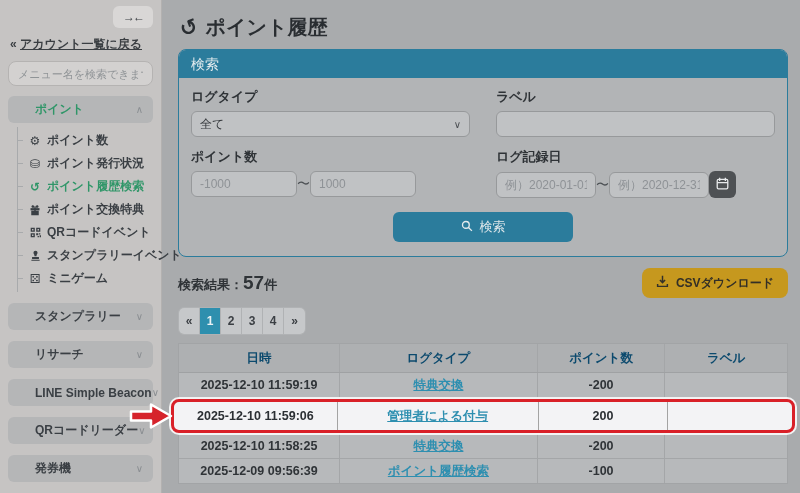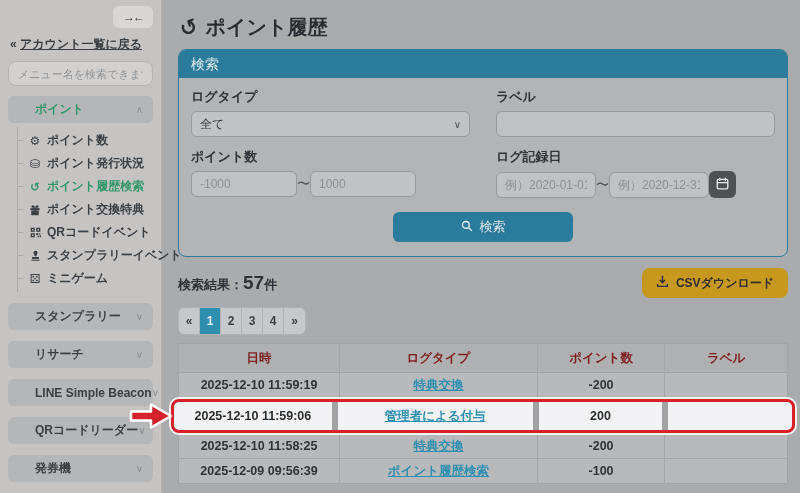--- a/index.html
+++ b/index.html
@@ -69,28 +69,28 @@
     border-right:1px solid #b0b2b4;font-size:12px;font-weight:600;color:#3b3f44;cursor:pointer;font-family:inherit;}
   .page-btn:last-child{border-right:none;}
   .page-btn.active{background:#2e8fae;color:#eaf1f4;}
   
   .tbl{margin-top:8px;border:1px solid #a2a4a6;background:#b7b9bb;}
   .trow{display:grid;grid-template-columns:26.5% 32.5% 21% auto;}
   .tcell{text-align:center;border-right:1px solid #a4a6a8;font-size:12.5px;font-weight:600;
     color:#2f3337;line-height:24px;height:24px;overflow:hidden;white-space:nowrap;}
   .tcell:last-child{border-right:none;}
   .thead{background:#aeb0b2;border-bottom:1px solid #9fa1a3;}
-  .thead .tcell{font-weight:bold;line-height:28px;height:28px;color:#7f1d1d;}
+  .thead .tcell{font-weight:bold;line-height:28px;height:28px;color:#0c4a6e;}
   .trow.body{border-bottom:1px solid #a4a6a8;}
   .trow.body:last-child{border-bottom:none;}
   .tcell a{color:#2e8fb0;font-weight:600;text-decoration:underline;cursor:pointer;}
   .hl-wrap{position:relative;margin:1px -8px;background:#f3f3f5;border:3px solid #d92028;border-radius:8px;
     box-shadow:0 0 0 2px rgba(255,255,255,0.85);z-index:2;}
   .hl-wrap .trow{border-bottom:none;}
-  .hl-wrap .tcell{line-height:28px;height:28px;border-right:6px solid #a3a3a3;color:#2b2f33;}
+  .hl-wrap .tcell{line-height:28px;height:28px;border-right:1px solid #a3a3a3;color:#2b2f33;}
   .hl-wrap .tcell:last-child{border-right:none;}
   .hl-arrow{position:absolute;left:-45px;top:50%;transform:translateY(-50%);line-height:0;}
 </style>
 </head>
 <body>
 
 <div id="screen">
 
   <nav id="sidebar">
     <button class="collapse-btn">→←</button>

